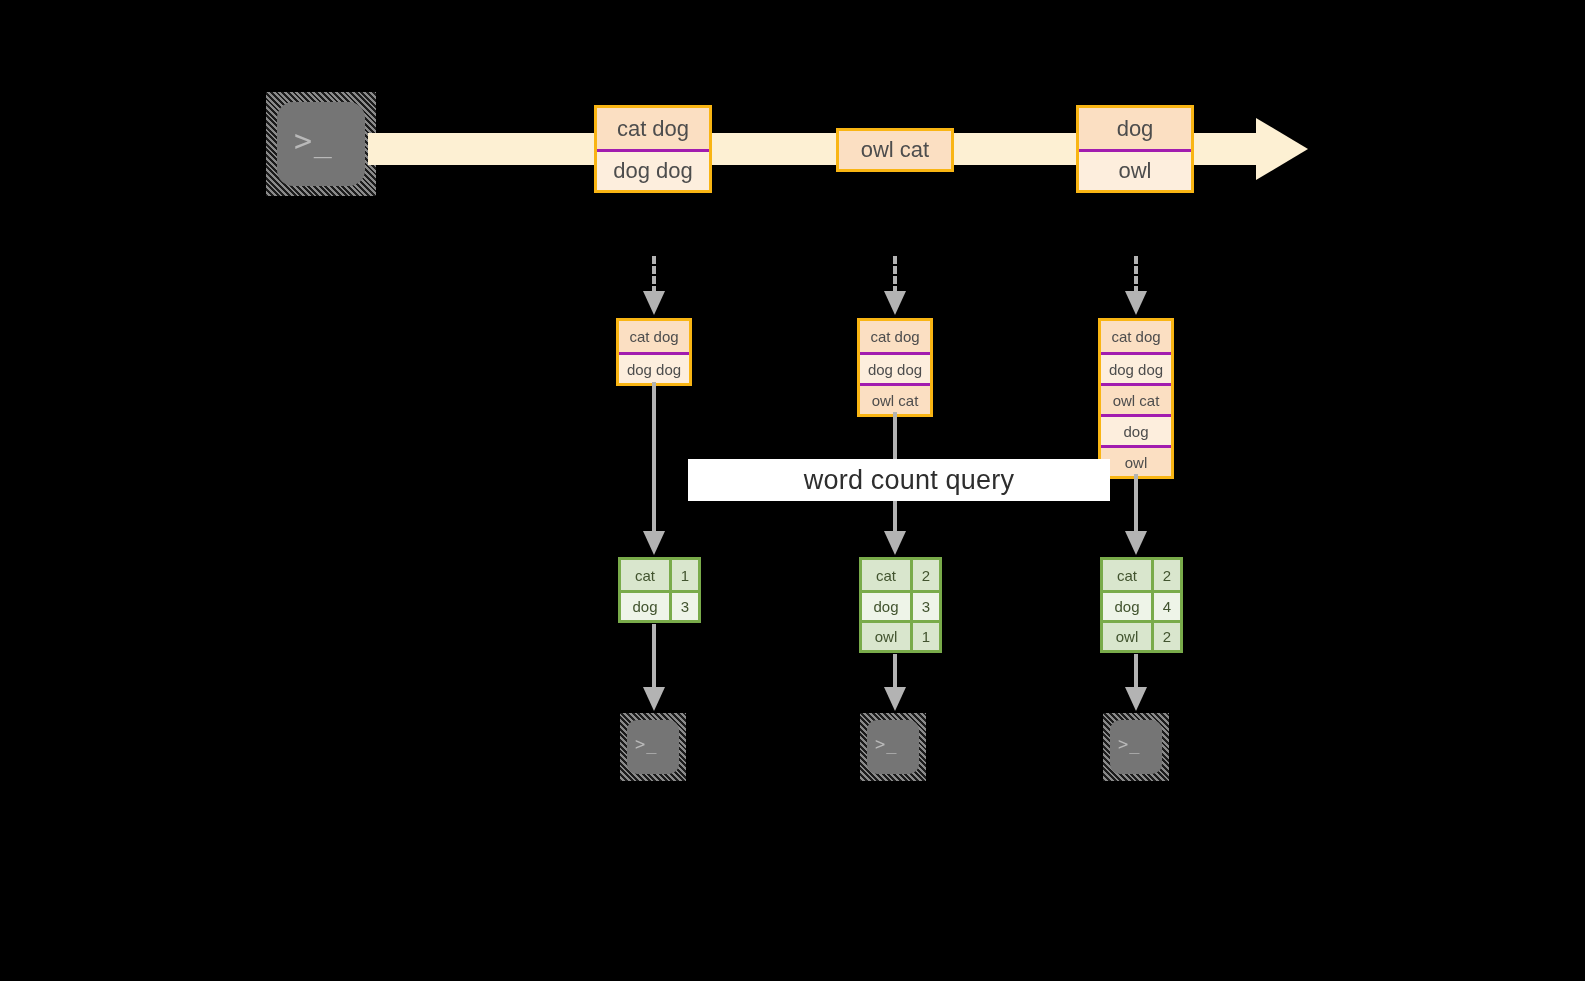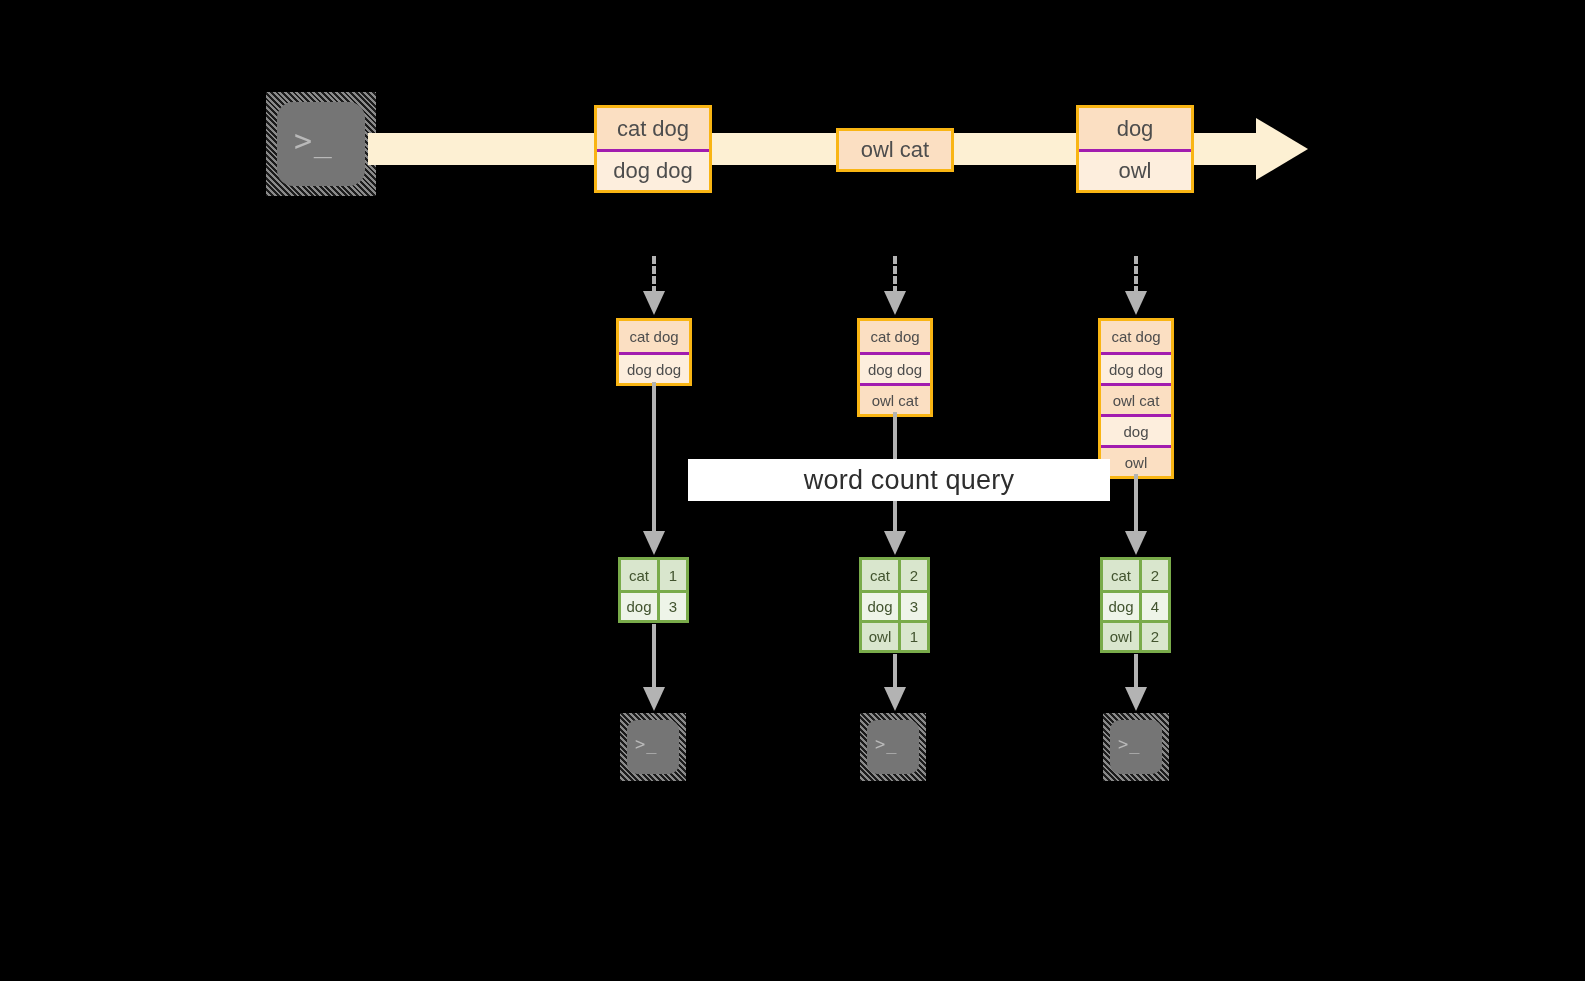--- a/index.html
+++ b/index.html
@@ -113,21 +113,21 @@
     flex-direction: column;
     font-size: 15px;
   }
   .rbox .trow { display: flex; height: 30px; }
   .rbox .trow + .trow { border-top: 3px solid #79ab4a; }
   .rbox .tcell {
     display: flex; align-items: center; justify-content: center;
     color: #42542f;
     white-space: nowrap;
   }
-  .rbox .tcell.key { width: 36px; }
+  .rbox .tcell.key { width: 48px; }
   .rbox .tcell.val { width: 29px; border-left: 3px solid #79ab4a; }
   .rbox .trow.shade .tcell { background: #d9e6cd; }
   .rbox.r1 { left: 618px;  top: 557px; }
   .rbox.r2 { left: 859px;  top: 557px; }
   .rbox.r3 { left: 1100px; top: 557px; }
 
   
   .vline {
     position: absolute;
     width: 4px;

